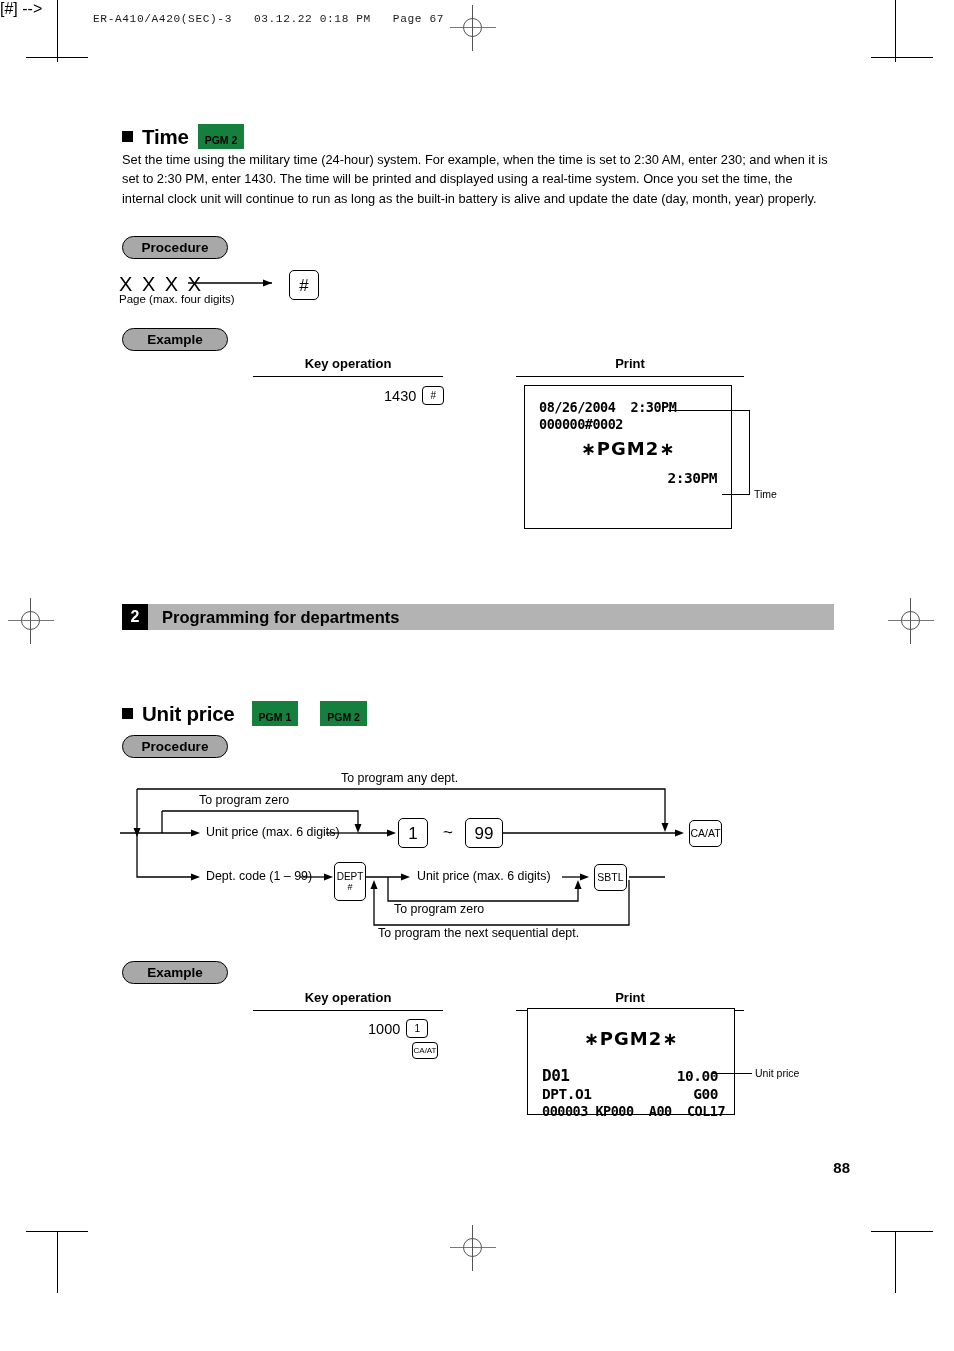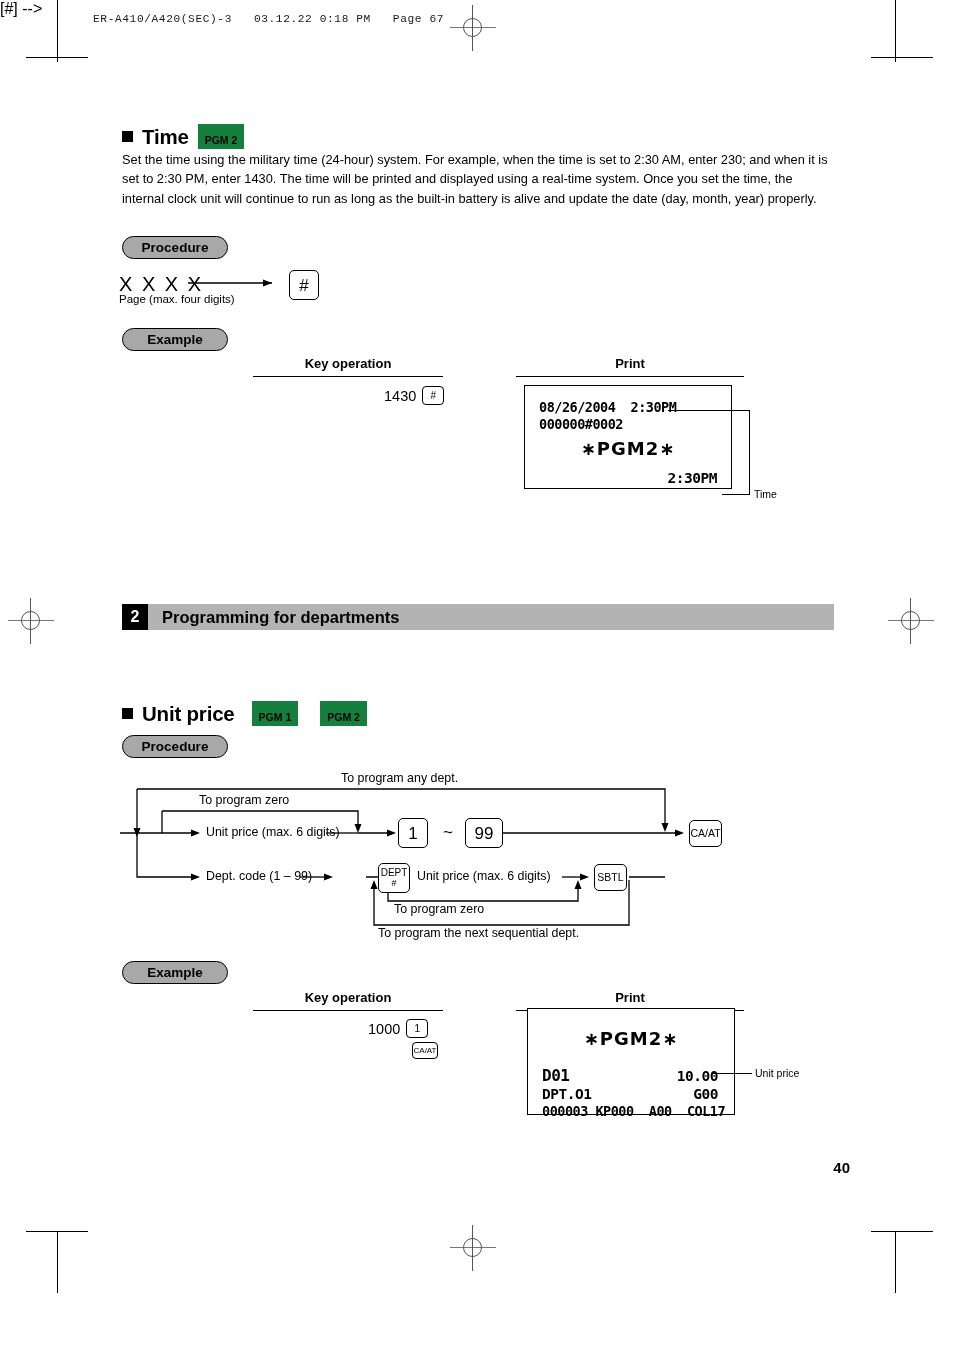--- a/index.html
+++ b/index.html
@@ -171,21 +171,21 @@
     background: #fff;
     box-sizing: border-box;
     line-height: 1;
     text-align: center;
   }
   .keycap.sm { width: 22px; height: 19px; font-size: 10px; border-radius: 4px; }
   .keycap.sm2 { width: 26px; height: 17px; font-size: 8px; border-radius: 4px; }
   .keycap.big { width: 30px; height: 30px; font-size: 17px; }
   .keycap.big2 { width: 38px; height: 30px; font-size: 17px; }
   .keycap.fn { width: 33px; height: 27px; font-size: 10.5px; }
-  .keycap.dept { width: 32px; height: 30px; font-size: 10px; margin-left: 44px; }
+  .keycap.dept { width: 32px; height: 39px; font-size: 10px; }
   .keycap.dept .l1 { font-size: 10px; }
   .keycap.dept .l2 { font-size: 9px; margin-top: 1px; }
 
   
   .keyop {
     position: absolute;
     display: flex;
     align-items: center;
     gap: 6px;
     font-size: 14.5px;
@@ -321,21 +321,21 @@
 
   <div class="col-caption" style="left:253px; top:356px; width:190px;">Key operation</div>
   <div class="col-caption" style="left:516px; top:356px; width:228px;">Print</div>
 
   <div class="keyop" style="left:384px; top:386px;">
     <span>1430</span>
     <span class="keycap sm">#</span>
   </div>
 
   
-  <div class="receipt" style="left:524px; top:385px; width:208px; height:104px;">
+  <div class="receipt" style="left:524px; top:385px; width:208px; height:144px;">
     <div class="rline" style="left:14px; top:13px; font-size:13.5px;">08/26/2004  2:30PM</div>
     <div class="rline" style="left:14px; top:30px; font-size:13.5px;">000000#0002</div>
     <div class="rcenter" style="left:0px; top:52px; font-size:18px;">∗PGM2∗</div>
     <div class="rline" style="right:14px; top:84px; font-size:14.5px;">2:30PM</div>
   </div>
 
   
   <div class="lead h" style="left:668px; top:410px; width:82px;"></div>
   <div class="lead v" style="left:749px; top:410px; height:85px;"></div>
   <div class="lead h" style="left:722px; top:494px; width:28px;"></div>
@@ -463,15 +463,15 @@
     <div class="rline" style="left:14px; top:77px; font-size:14.5px;">DPT.O1</div>
     <div class="rline" style="right:16px; top:77px; font-size:14.5px;">G00</div>
     <div class="rline" style="left:14px; top:94px; font-size:13.5px;">000003 KP000  A00  COL17</div>
   </div>
 
   
   <div class="lead h" style="left:712px; top:1073px; width:40px;"></div>
   <div class="callout-label" style="left:755px; top:1067px;">Unit price</div>
 
   
-  <div class="page-number">40</div>
+  <div class="page-number">88</div>
 
 </div>
 
 </body></html>

